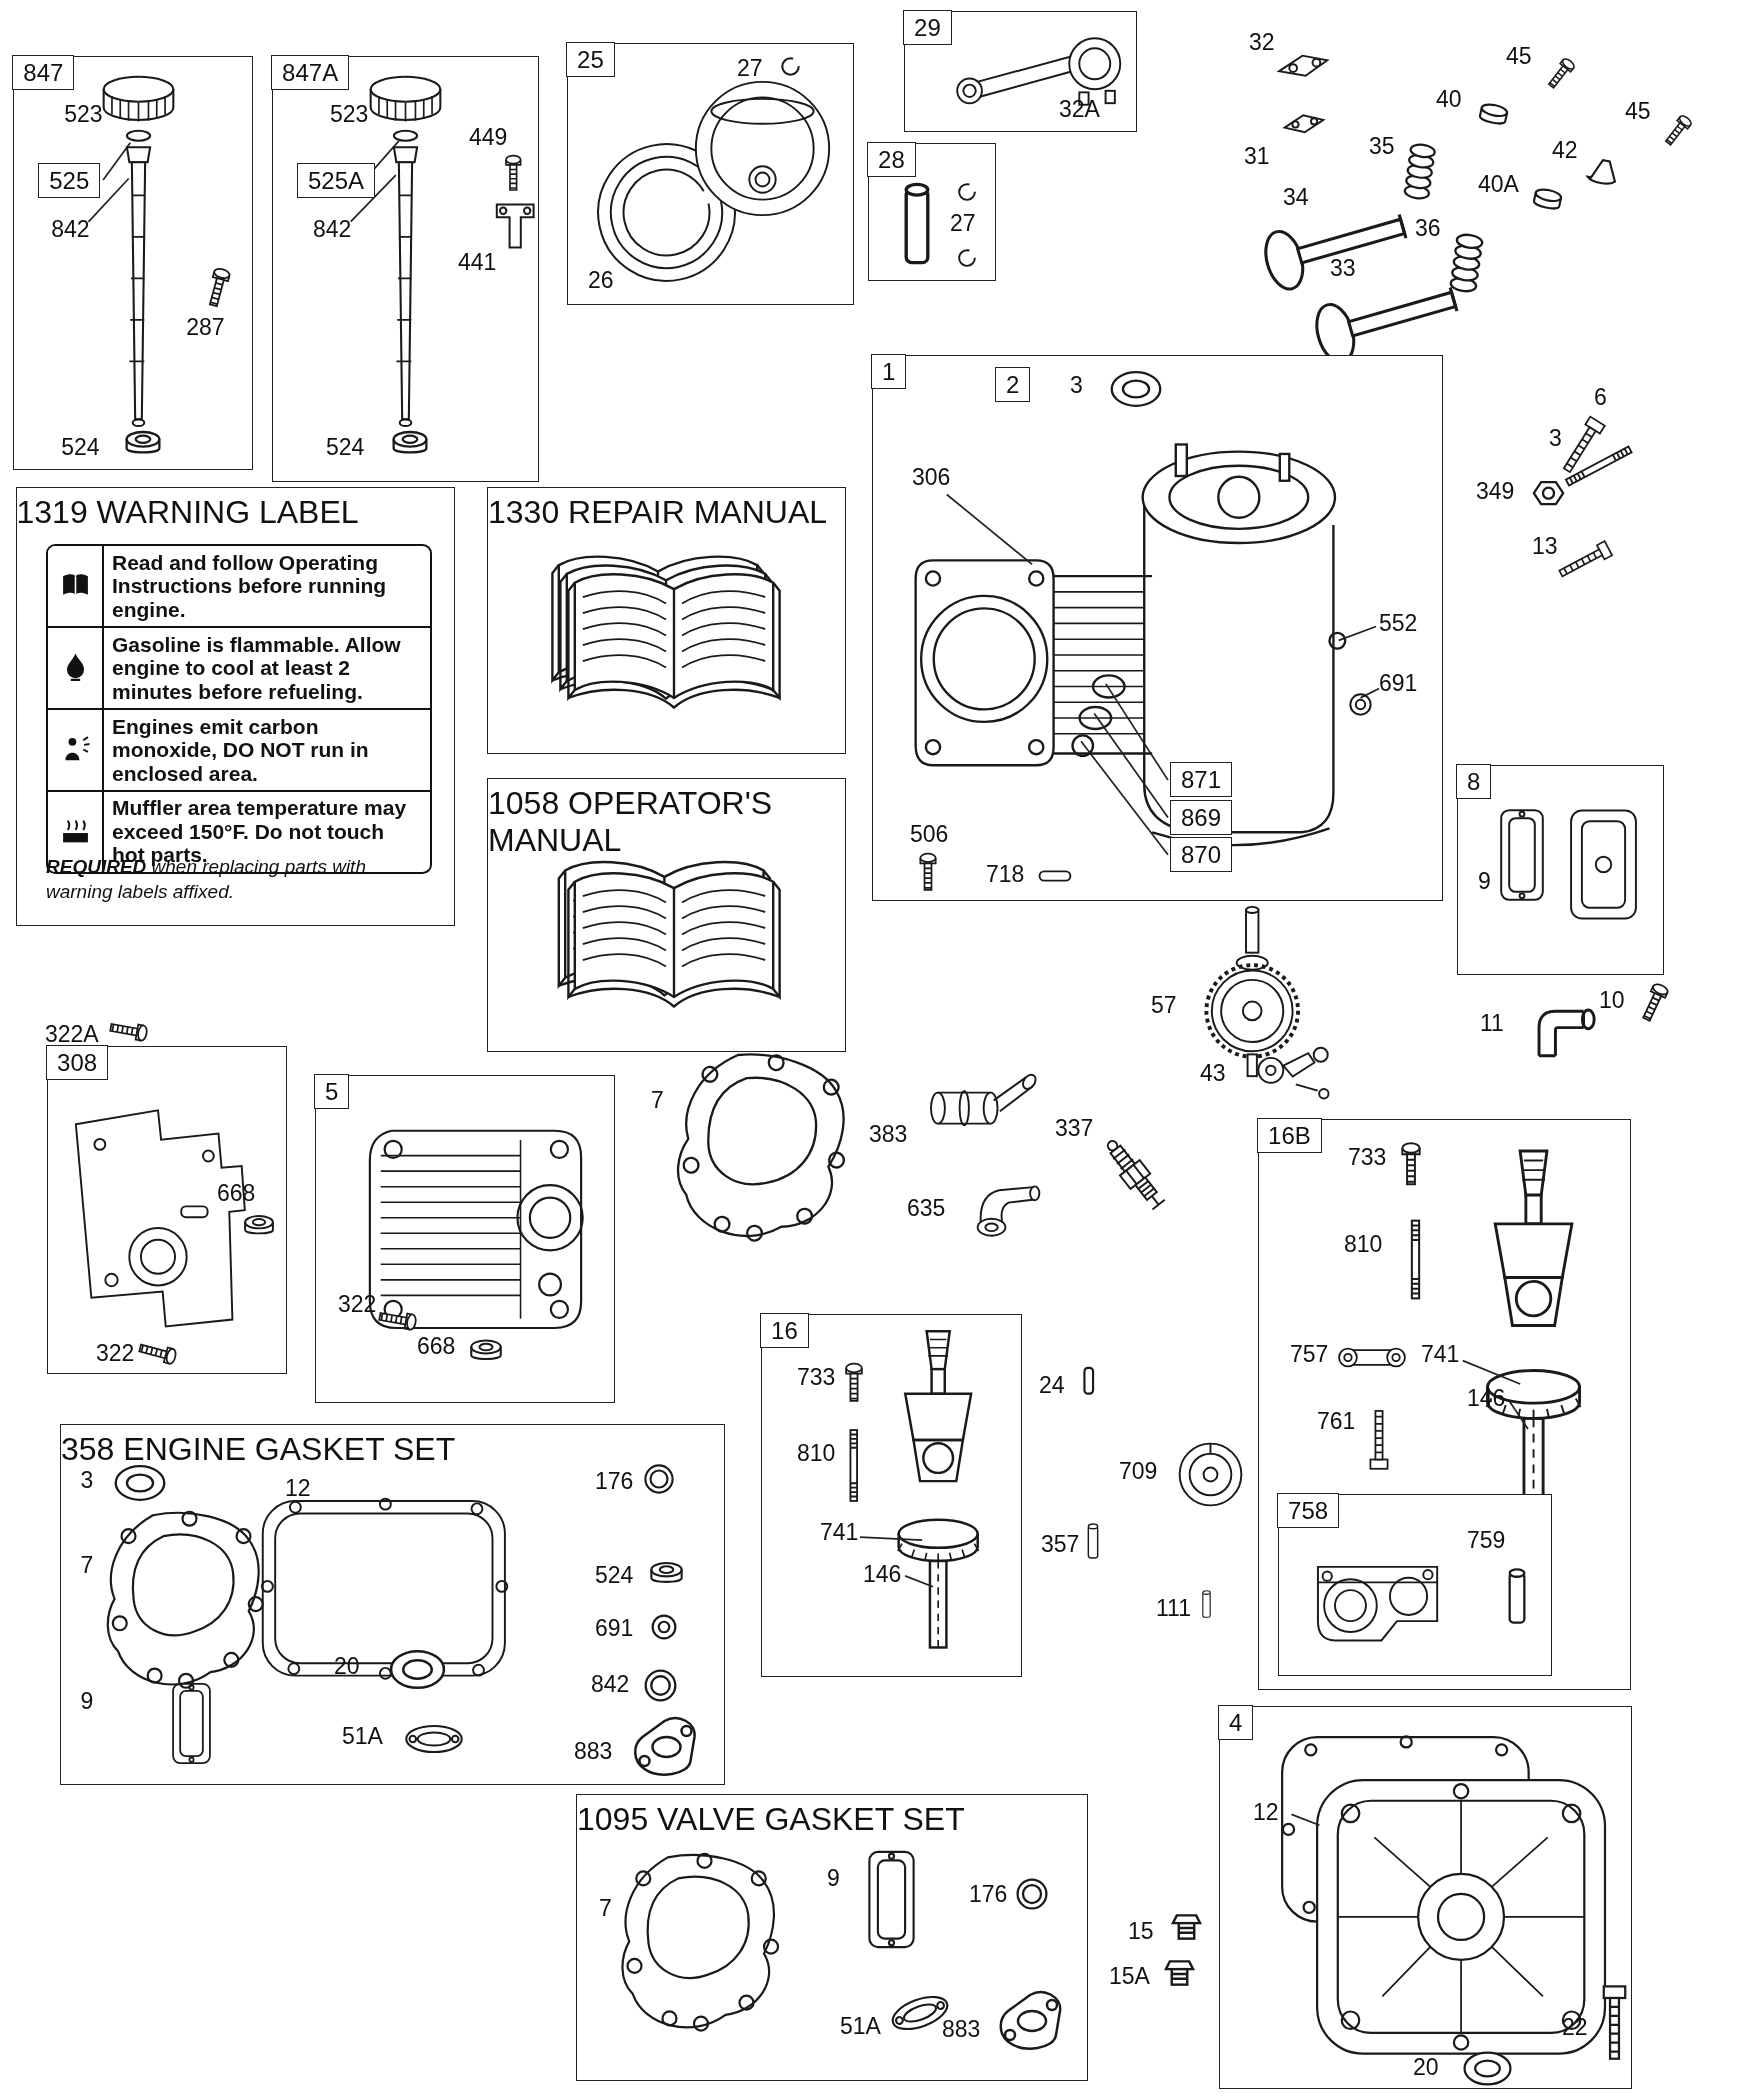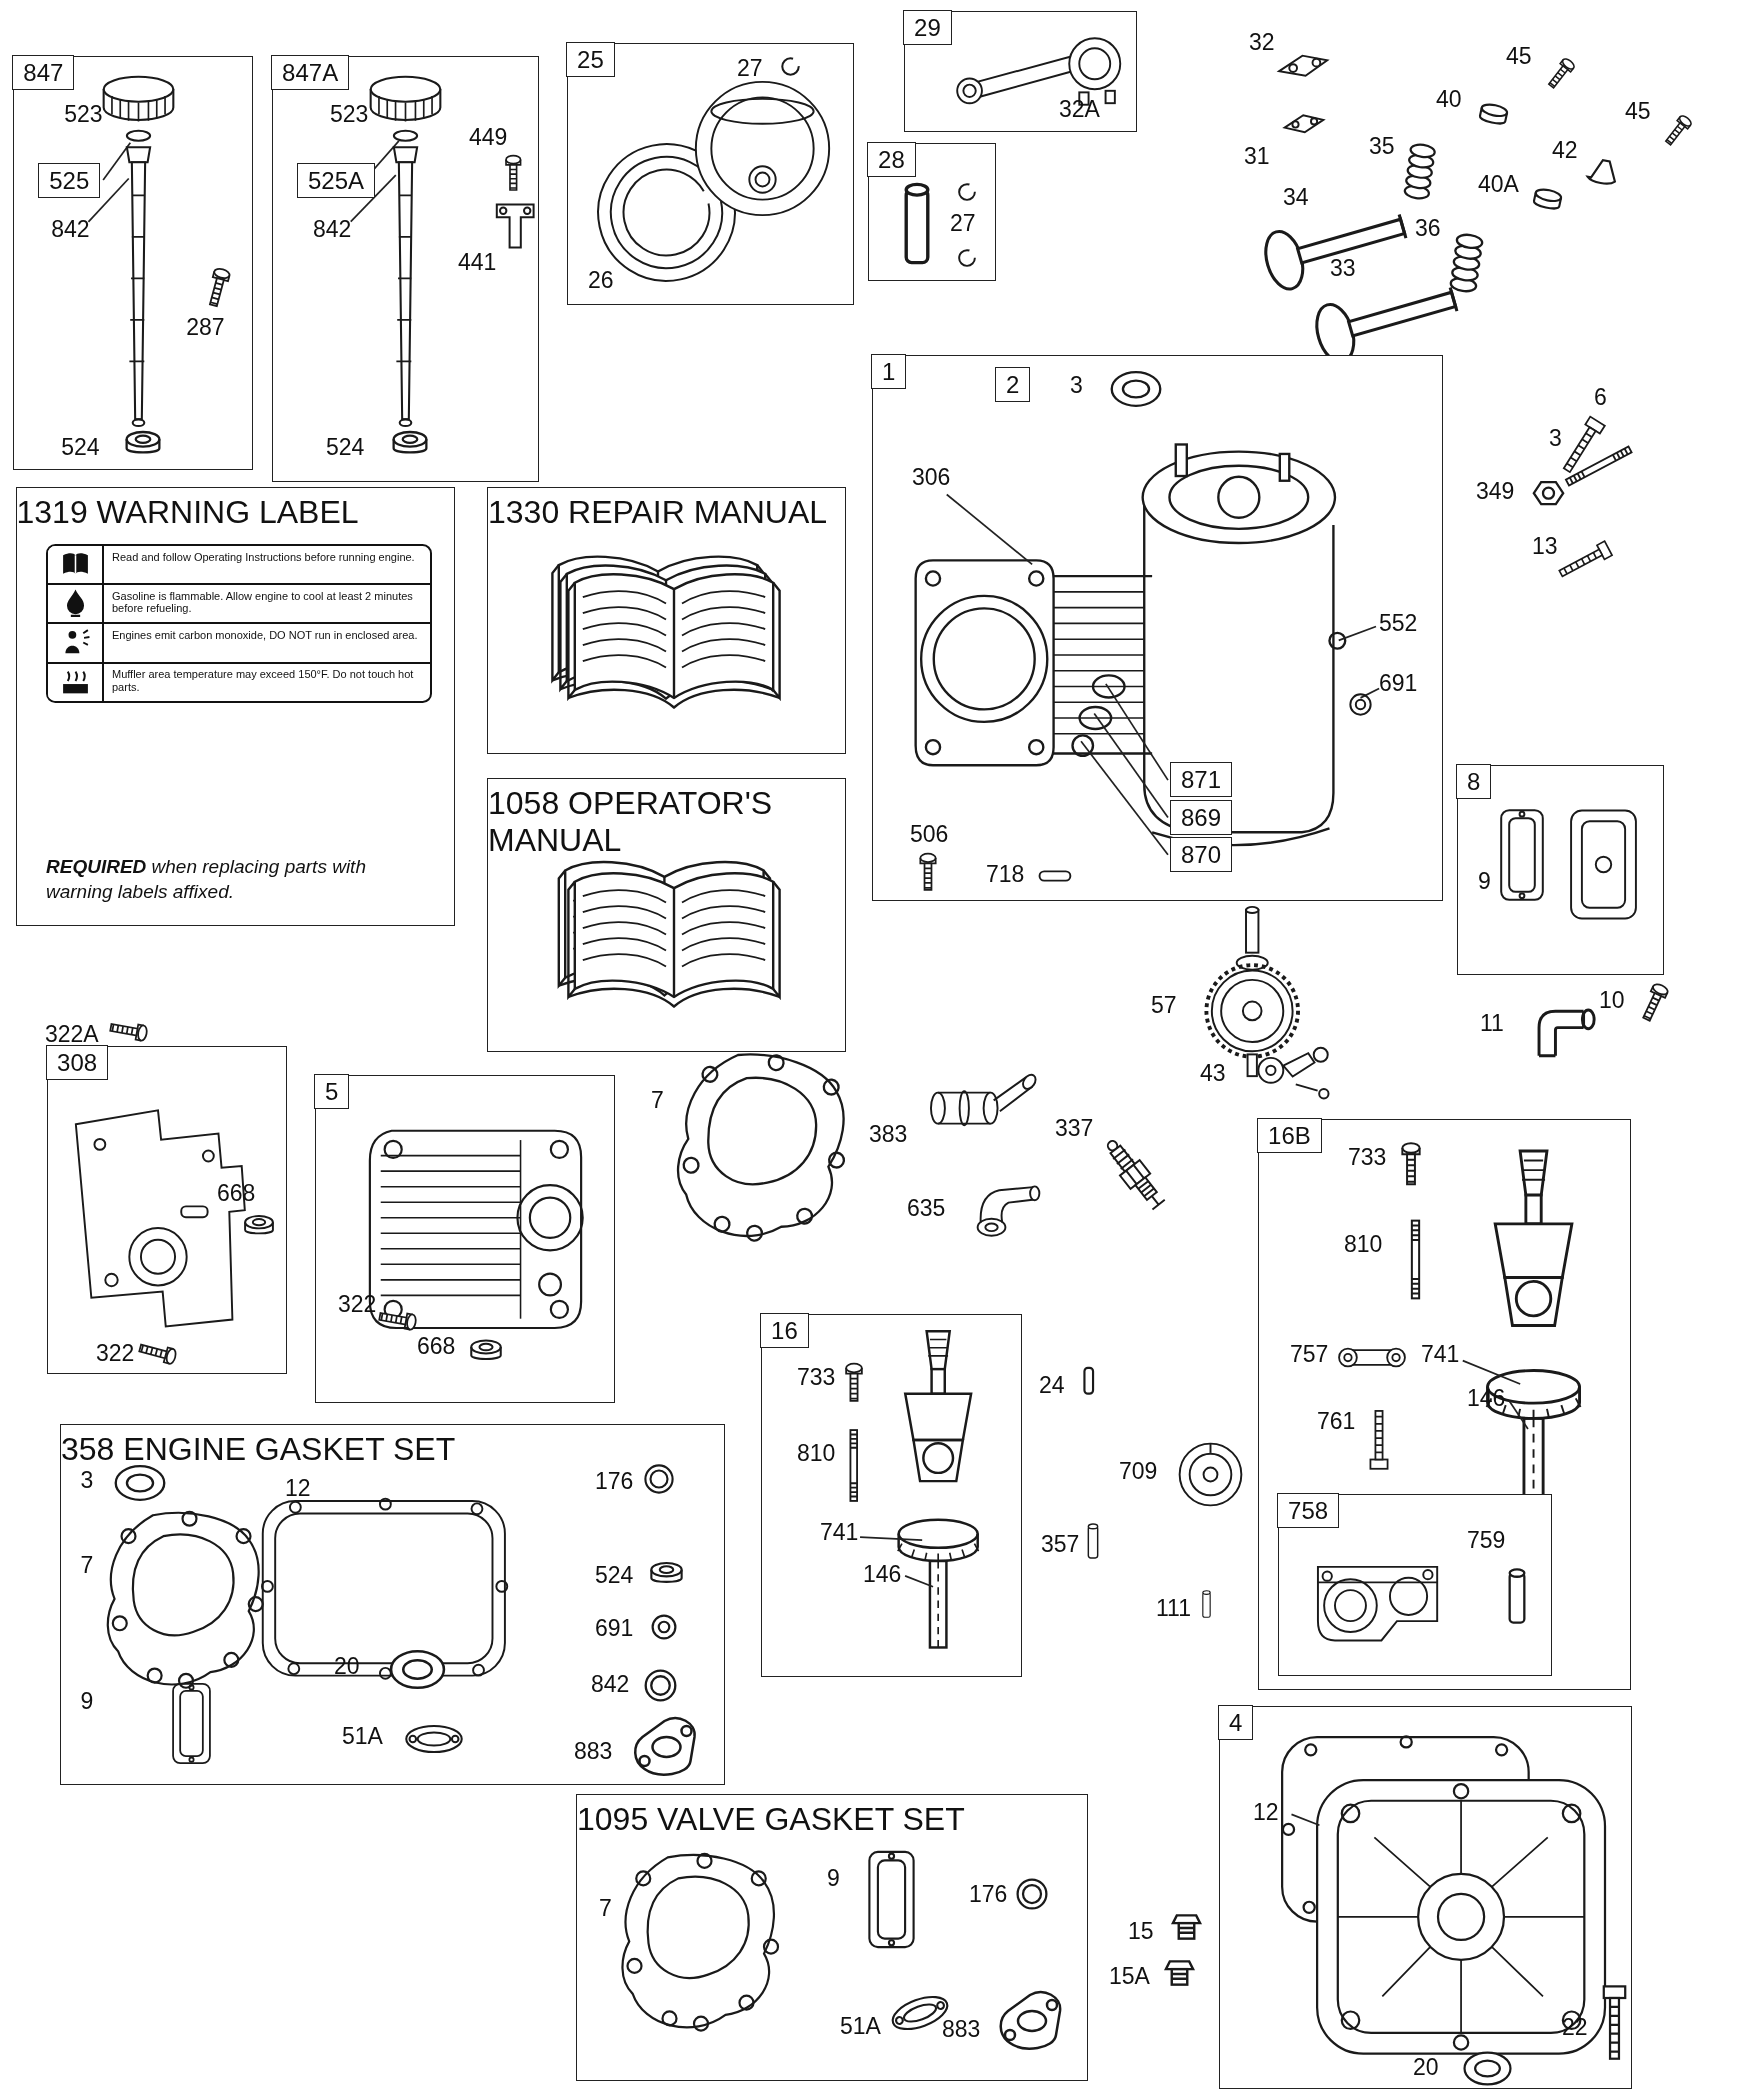--- a/index.html
+++ b/index.html
@@ -11,21 +11,21 @@
   .lbl{position:absolute;font-size:23px;line-height:1.1;white-space:nowrap}
   .btitle{position:absolute;left:0;right:0;top:6.2px;text-align:left;font-size:32px}
   .ic{position:absolute}
   svg{overflow:visible}
   .warnlabel{position:absolute;border:2.7px solid #111;border-radius:9.3px;background:#fff;overflow:hidden}
   .warnhead{display:flex;align-items:center;gap:11px;background:#c6c6c6;padding:3.9px 9.3px;border-bottom:2.3px solid #111}
   .wtitle{font-size:37px;font-weight:bold;letter-spacing:1.6px}
   .warnrow{display:flex;border-bottom:2.3px solid #111;align-items:stretch}
   .warnrow:last-child{border-bottom:none}
   .wicon{flex:0 0 48px;display:flex;align-items:center;justify-content:center;border-right:2.3px solid #111;padding:3.1px;background:#fff}
-  .wtext{padding:4.7px 7.8px;font-weight:normal;font-size:11px;line-height:1.12}
+  .wtext{padding:4.7px 7.8px;font-weight:bold;font-size:21px;line-height:1.12}
   .reqtext{position:absolute;font-size:19px;font-style:italic;line-height:1.3}
 </style>
 </head>
 <body>
 
 <svg width="0" height="0" style="position:absolute">
 <defs>
 <g id="y-screw" stroke="#1a1a1a" stroke-width="2.5" fill="#fff">
         <ellipse cx="14" cy="7" rx="11" ry="6"></ellipse>
         <path d="M3 7v8h22V7" fill="none"></path>

